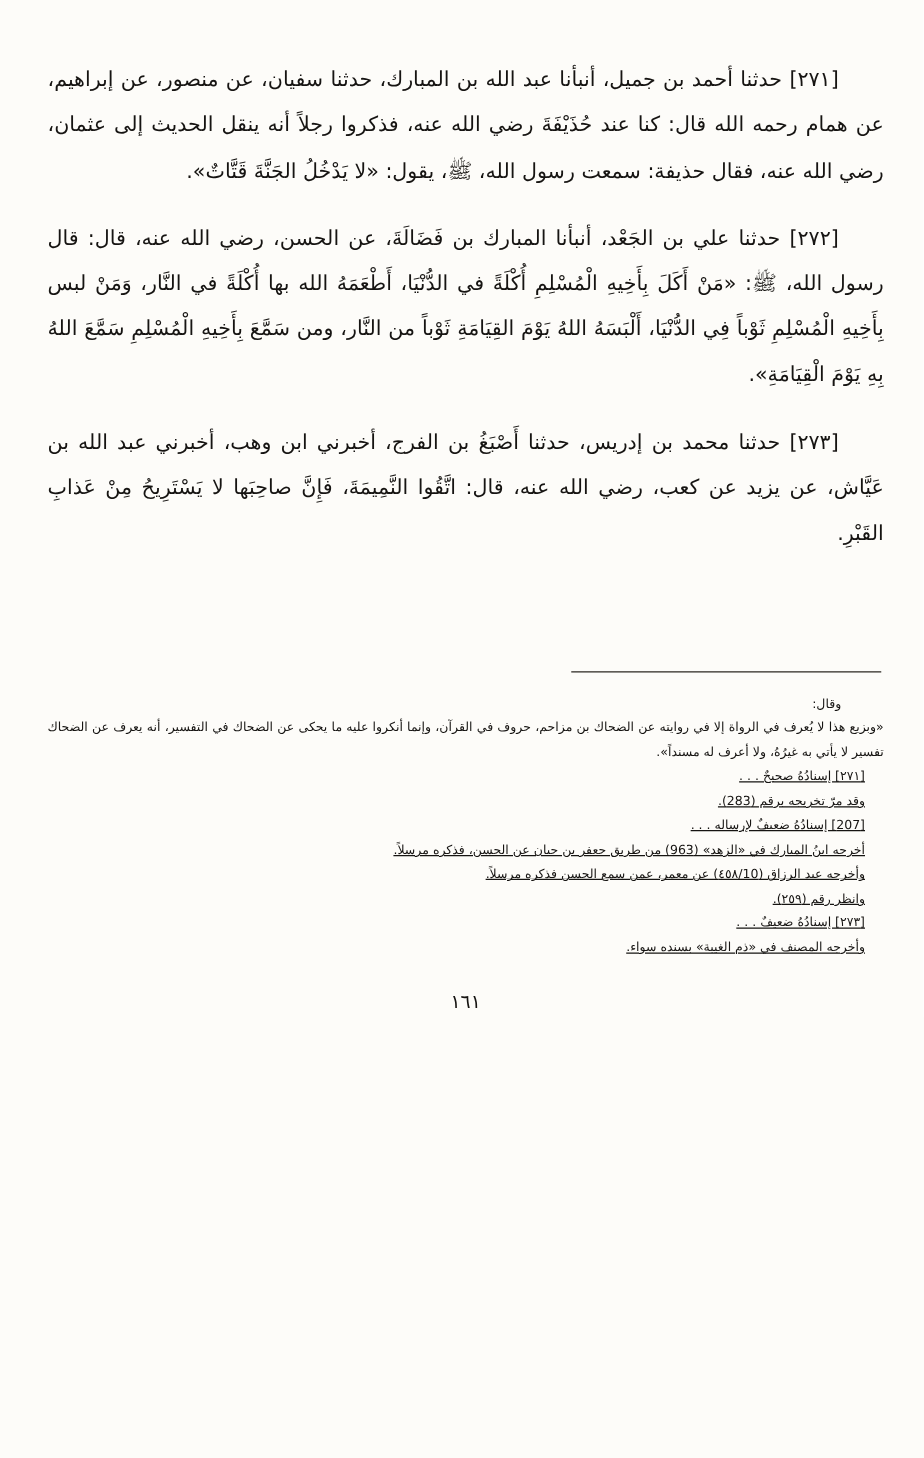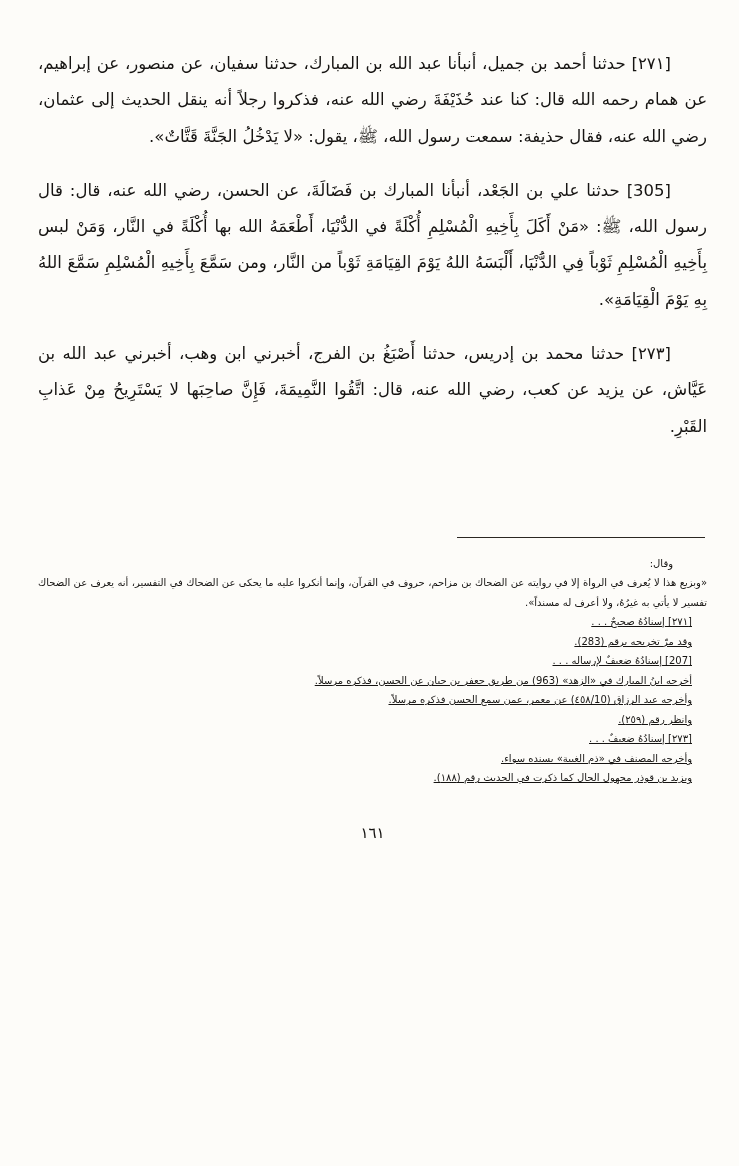--- a/index.html
+++ b/index.html
@@ -45,39 +45,39 @@
     text-align: justify;
   }
   .fn-intro {
     text-indent: 34px;
   }
   .fn-line {
     text-indent: 15px;
     text-decoration: underline;
   }
   .page-number {
-    margin-top: 36px;
+    margin-top: 24px;
     text-align: center;
     font-size: 15px;
     letter-spacing: 3px;
   }
 </style>
 </head>
 <body>
 
 <div class="page">
   <div class="content">
 
     <p class="hadith">
       <span class="num">[٢٧١]</span>
       <span>حدثنا أحمد بن جميل، أنبأنا عبد الله بن المبارك، حدثنا سفيان، عن منصور، عن إبراهيم، عن همام رحمه الله قال: كنا عند حُذَيْفَةَ رضي الله عنه، فذكروا رجلاً أنه ينقل الحديث إلى عثمان، رضي الله عنه، فقال حذيفة: سمعت رسول الله، ﷺ، يقول: «لا يَدْخُلُ الجَنَّةَ قَتَّاتٌ».</span>
     </p>
 
     <p class="hadith">
-      <span class="num">[305]</span>
+      <span class="num">[٢٧٢]</span>
       <span>حدثنا علي بن الجَعْد، أنبأنا المبارك بن فَضَالَةَ، عن الحسن، رضي الله عنه، قال: قال رسول الله، ﷺ: «مَنْ أَكَلَ بِأَخِيهِ الْمُسْلِمِ أُكْلَةً في الدُّنْيَا، أَطْعَمَهُ الله بها أُكْلَةً في النَّار، وَمَنْ لبس بِأَخِيهِ الْمُسْلِمِ ثَوْباً فِي الدُّنْيَا، أَلْبَسَهُ اللهُ يَوْمَ القِيَامَةِ ثَوْباً من النَّار، ومن سَمَّعَ بِأَخِيهِ الْمُسْلِمِ سَمَّعَ اللهُ بِهِ يَوْمَ الْقِيَامَةِ».</span>
     </p>
 
     <p class="hadith">
       <span class="num">[٢٧٣]</span>
       <span>حدثنا محمد بن إدريس، حدثنا أَصْبَغُ بن الفرج، أخبرني ابن وهب، أخبرني عبد الله بن عَيَّاش، عن يزيد عن كعب، رضي الله عنه، قال: اتَّقُوا النَّمِيمَةَ، فَإِنَّ صاحِبَها لا يَسْتَرِيحُ مِنْ عَذابِ القَبْرِ.</span>
     </p>
 
     <div class="footnote-sep"></div>
 
@@ -85,19 +85,18 @@
       <div class="fn-intro">وقال:</div>
       <div class="fn-quote">«وبزيع هذا لا يُعرف في الرواة إلا في روايته عن الضحاك بن مزاحم، حروف في القرآن، وإنما أنكروا عليه ما يحكى عن الضحاك في التفسير، أنه يعرف عن الضحاك تفسير لا يأتي به غيرُهُ، ولا أعرف له مسنداً».</div>
       <div class="fn-line">[٢٧١] إسنادُهُ صحيحٌ . . .</div>
       <div class="fn-line">وقد مرّ تخريجه برقم (283).</div>
       <div class="fn-line">[207] إسنادُهُ ضعيفٌ لإرساله . . .</div>
       <div class="fn-line">أخرجه ابنُ المبارك في «الزهد» (963) من طريق جعفر بن حيان عن الحسن، فذكره مرسلاً.</div>
       <div class="fn-line">وأخرجه عبد الرزاق (٤٥٨/10) عن معمر، عمن سمع الحسن فذكره مرسلاً.</div>
       <div class="fn-line">وانظر رقم (٢٥٩).</div>
       <div class="fn-line">[٢٧٣] إسنادُهُ ضعيفٌ . . .</div>
       <div class="fn-line">وأخرجه المصنف في «ذم الغيبة» بسنده سواء.</div>
-      <div class="fn-line">ويزيد بن قوذر مجهول الحال كما ذكرت في الحديث رقم (١٨٨).</div>
     </div>
 
     <div class="page-number">١٦١</div>
 
   </div>
 </div>
 
 </body></html>

